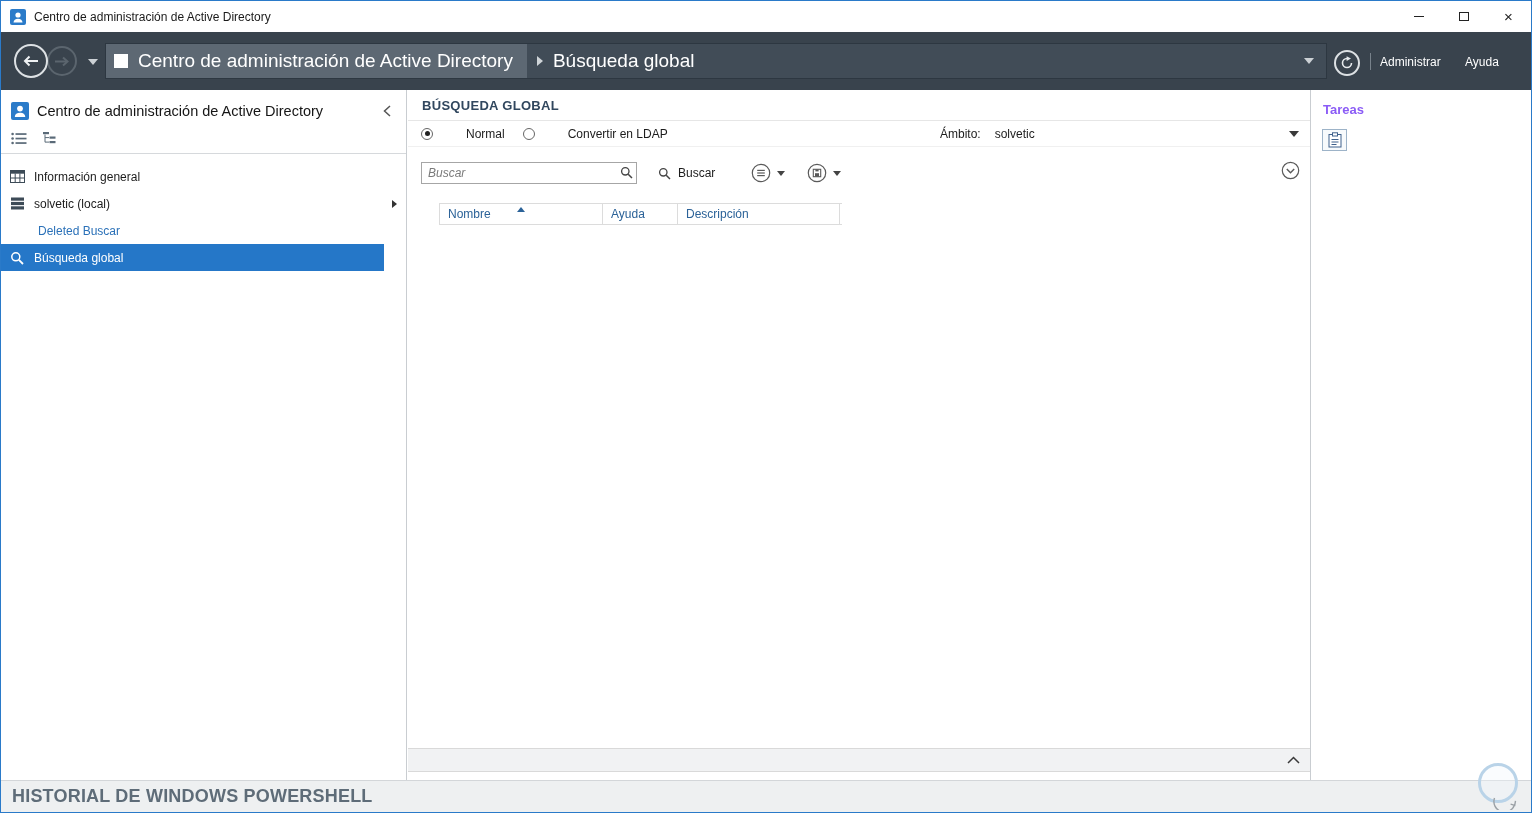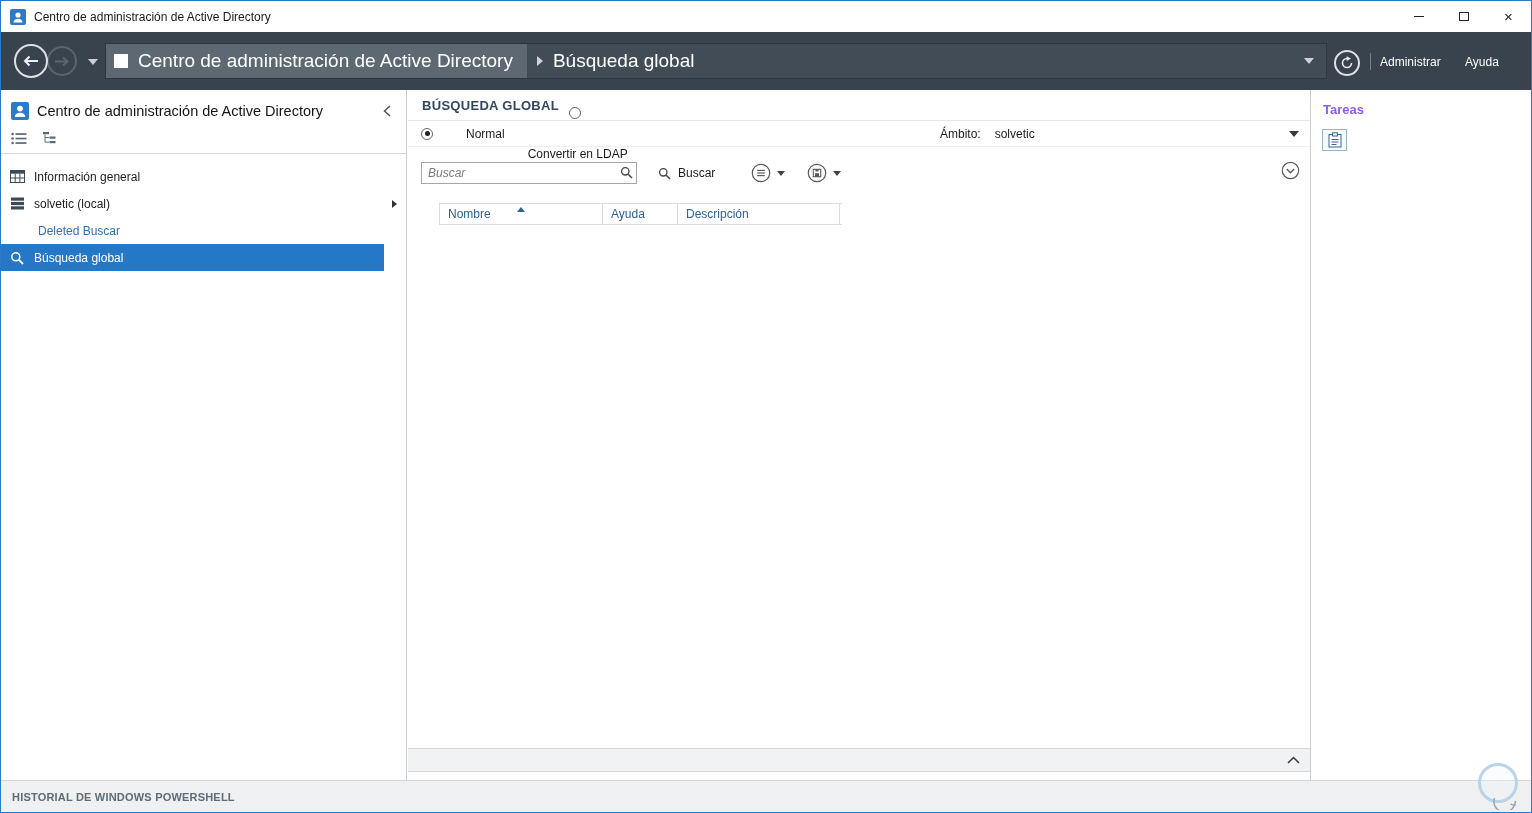--- a/index.html
+++ b/index.html
@@ -50,21 +50,21 @@
   .sb-item.selected { background:#2577c8; color:#fff; }
 
   
   .main { position:absolute; top:89px; left:407px; width:904px; bottom:32px; background:#fff; }
   .main-title { height:31px; display:flex; align-items:center; padding-left:14px; font-size:13px; font-weight:bold; color:#31475e; letter-spacing:.3px; border-bottom:1px solid #e6e6e6; }
   .filter-row { height:26px; display:flex; align-items:center; padding-left:13px; position:relative; border-bottom:1px solid #f0f0f0; font-size:12px; color:#1c1c1c; }
   .radio-group { display:flex; align-items:center;gap:28px; }
   .radio { width:12px; height:12px; border:1px solid #666; border-radius:50%; position:relative; background:#fff; flex:none; }
   .radio.sel::after { content:""; position:absolute; left:2.5px; top:2.5px; width:5px; height:5px; border-radius:50%; background:#222; }
   .radio-label { margin-left:5px; }
-  .rg2 { margin-left:18px;flex-direction:column; }
+  .rg2 { margin-left:18px; }
   .scope { position:absolute; left:532px; display:flex; gap:14px; }
   .scope-caret { position:absolute; right:13px; top:10px; width:0; height:0; border-left:5px solid transparent; border-right:5px solid transparent; border-top:6px solid #3a3a3a; }
 
   .search-row { display:flex; align-items:center; padding:10px 0 0 13px; position:relative; height:42px; }
   .searchbox { position:relative; width:216px; height:22px; flex:none; }
   .searchbox input { width:100%; height:100%; border:1px solid #a6a6a6; padding:0 22px 0 6px; font-size:12px; font-family:inherit; outline:none; }
   .searchbox input::placeholder { color:#7a7a7a; font-style:italic; }
   .searchbox .mag { position:absolute; right:4px; top:4px; display:flex; }
   .btn-buscar { margin-left:21px; display:flex; align-items:center; gap:7px; font-size:12px; color:#1c1c1c; background:none; border:none; font-family:inherit; }
   .dd { display:flex; align-items:center; gap:6px; }
@@ -81,21 +81,21 @@
 
   .bottom-strip { position:absolute; left:0; right:0; bottom:8px; height:24px; background:#f1f2f3; border-top:1px solid #d9d9d9; border-bottom:1px solid #d9d9d9; display:flex; align-items:center; justify-content:flex-end; padding-right:12px; }
 
   
   .tasks { position:absolute; top:89px; right:0; width:221px; bottom:32px; background:#fff; border-left:1px solid #c9cdd1; }
   .tasks-title { padding:12px 0 0 12px; font-size:13px; font-weight:bold; color:#8b5cf6; }
   .tasks-btn { margin:12px 0 0 11px; width:25px; height:22px; border:1px solid #9db3c8; background:#f7fafc; display:flex; align-items:center; justify-content:center; }
 
   
   .statusbar { position:absolute; left:0; right:0; bottom:0; height:32px; background:#eef0f1; border-top:1px solid #d3d6d9; display:flex; align-items:center; }
-  .status-label { margin-left:11px; font-size:11px; font-weight:bold; color:#5e6c78; letter-spacing:.2px; }
+  .status-label { margin-left:11px; font-size:18px; font-weight:bold; color:#5e6c78; letter-spacing:.2px; }
 
   .cursor-circle { position:absolute; right:13px; bottom:9px; width:40px; height:40px; border:3px solid #b9d3e8; border-radius:50%; background:rgba(240,247,252,.35); z-index:5; }
   .cursor-swoosh { position:absolute; right:14px; bottom:2px; z-index:6; display:flex; }
 </style>
 </head>
 <body>
 
 <div class="window">
 
   <div class="titlebar">

